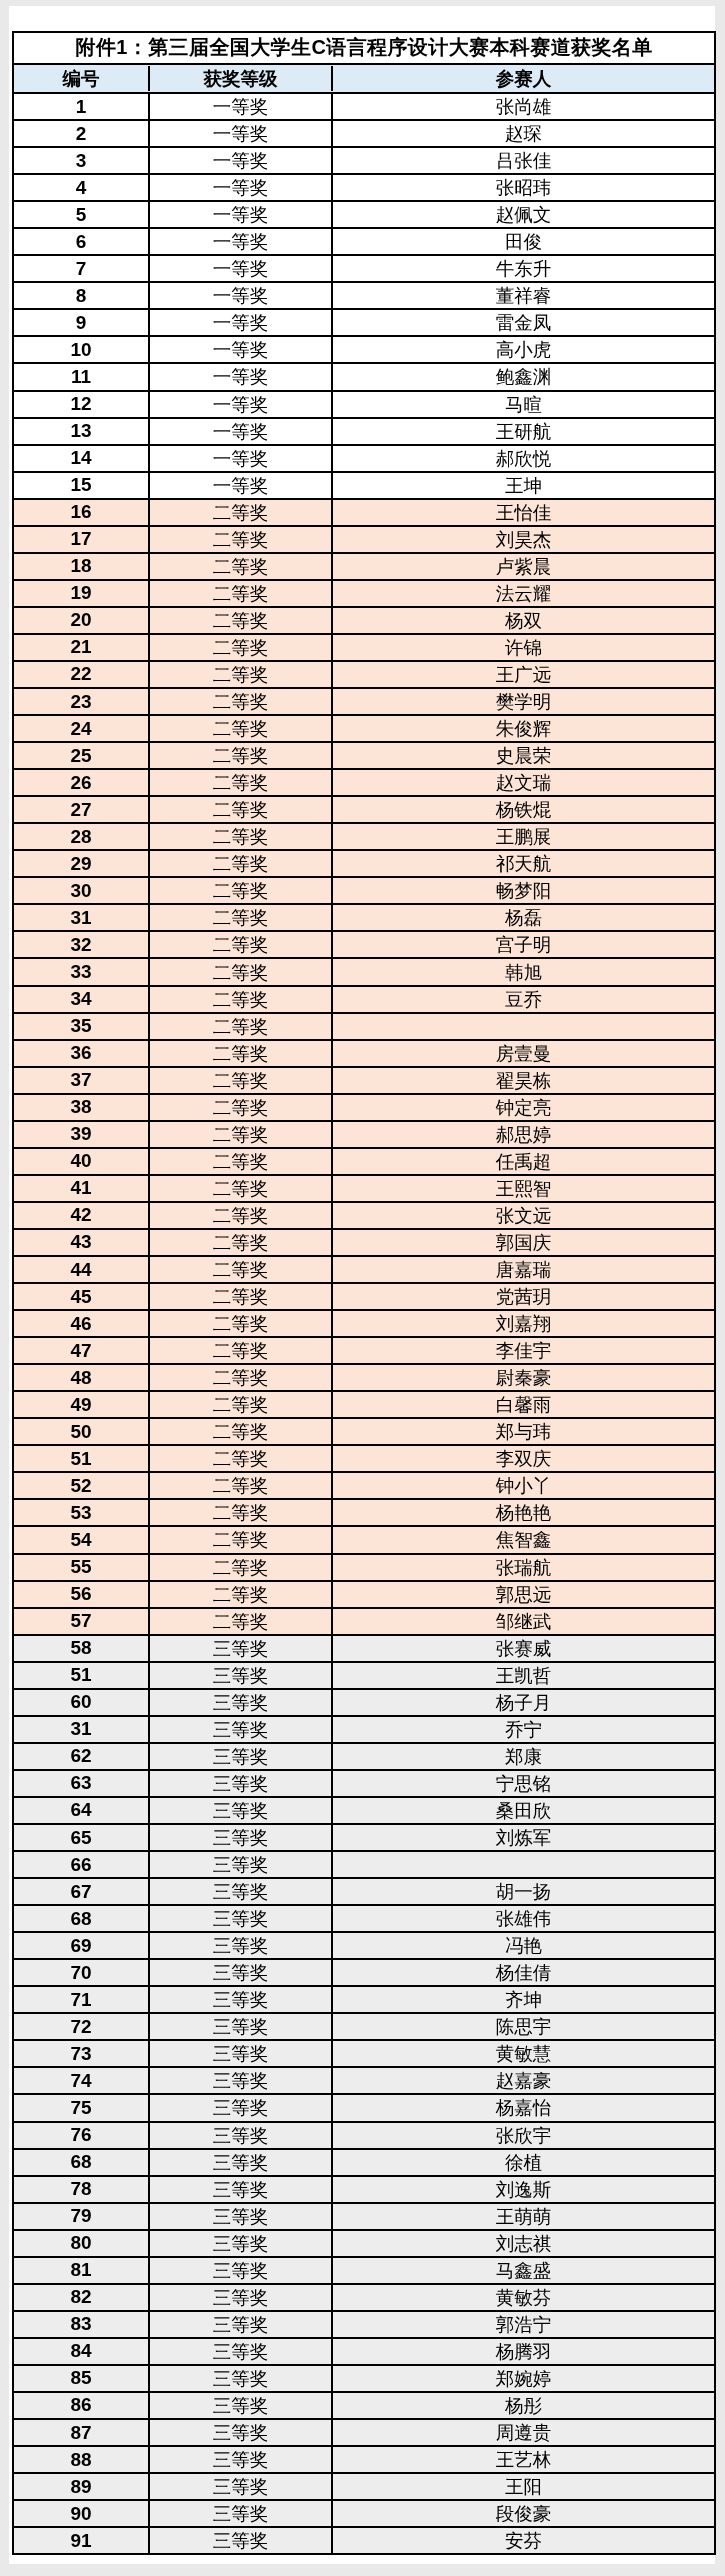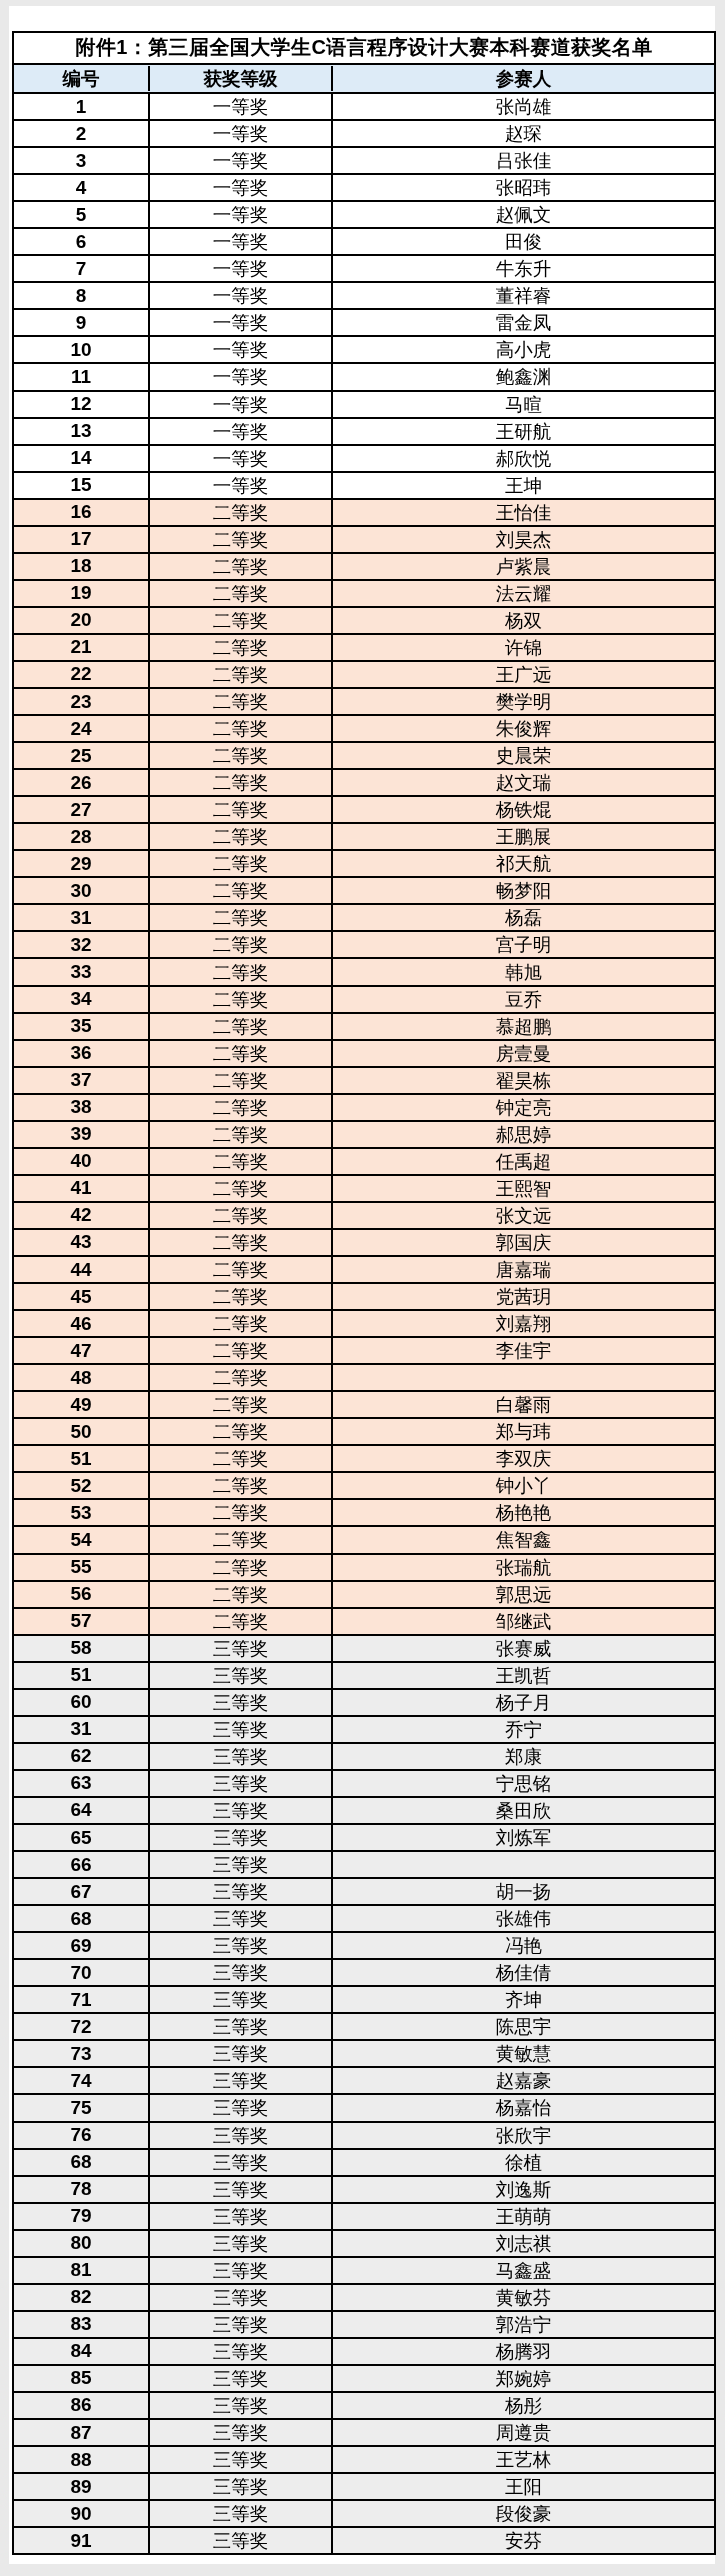--- a/index.html
+++ b/index.html
@@ -437,23 +437,20 @@
             <span class="txt">豆乔</span>
           </div>
         </div>
         <div class="row second">
           <div class="cell c1">
             <span class="num">35</span>
           </div>
           <div class="cell c2">
             <span class="txt">二等奖</span>
           </div>
-          <div class="cell c3">
-            <span class="txt">慕超鹏</span>
-          </div>
         </div>
         <div class="row second">
           <div class="cell c1">
             <span class="num">36</span>
           </div>
           <div class="cell c2">
             <span class="txt">二等奖</span>
           </div>
           <div class="cell c3">
             <span class="txt">房壹曼</span>
@@ -579,20 +576,23 @@
           <div class="cell c3">
             <span class="txt">李佳宇</span>
           </div>
         </div>
         <div class="row second">
           <div class="cell c1">
             <span class="num">48</span>
           </div>
           <div class="cell c2">
             <span class="txt">二等奖</span>
+          </div>
+          <div class="cell c3">
+            <span class="txt">尉秦豪</span>
           </div>
         </div>
         <div class="row second">
           <div class="cell c1">
             <span class="num">49</span>
           </div>
           <div class="cell c2">
             <span class="txt">二等奖</span>
           </div>
           <div class="cell c3">

